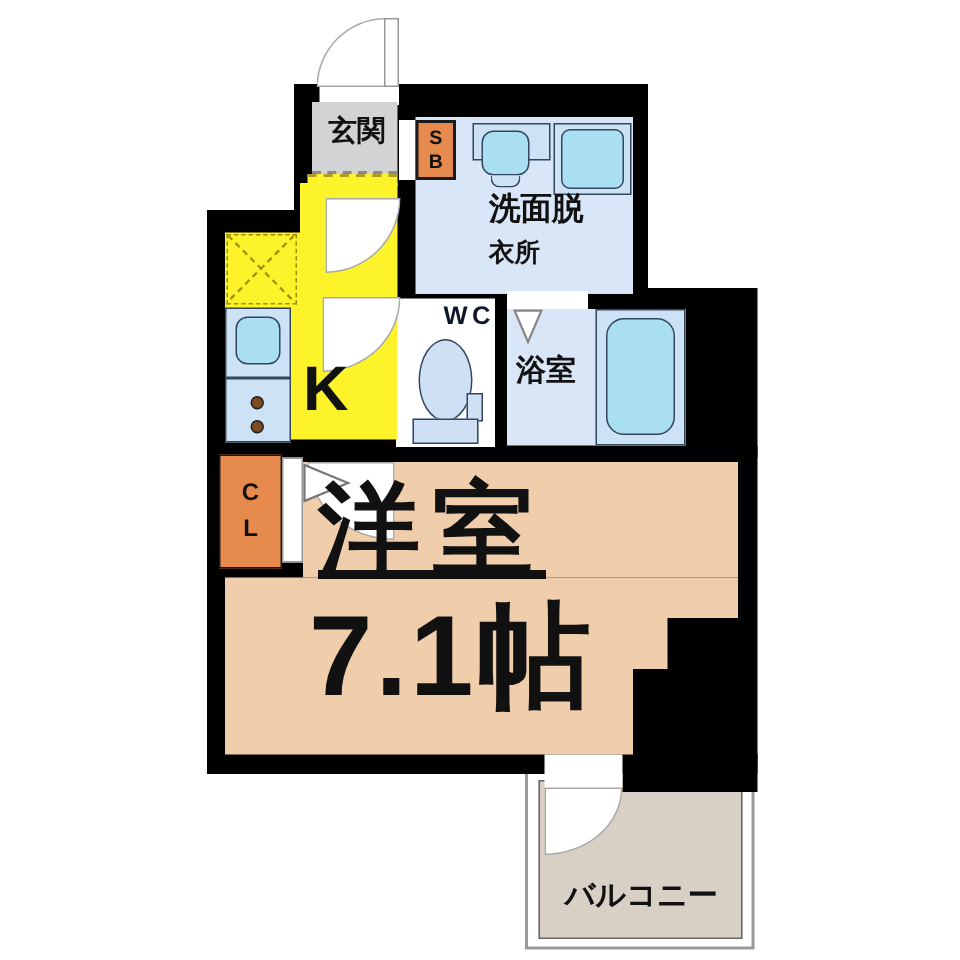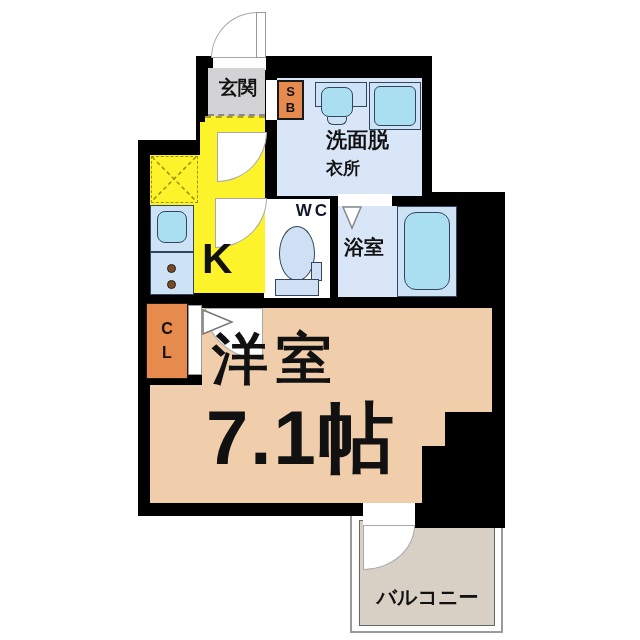--- a/index.html
+++ b/index.html
@@ -94,20 +94,20 @@
   <div class="abs" style="left:188px;top:305px;width:14px;height:70px;background:#fff;border:1px solid #999;"></div>
 
   <div class="abs" style="left:202px;top:308px;width:290px;height:77px;background:#f0ceac;"></div>
   <div class="abs" style="left:150px;top:385px;width:342px;height:27px;background:#f0ceac;"></div>
   <div class="abs" style="left:150px;top:412px;width:295px;height:34px;background:#f0ceac;"></div>
   <div class="abs" style="left:150px;top:446px;width:272px;height:57px;background:#f0ceac;"></div>
   <div class="abs arc arc-bbl" style="left:205px;top:308px;width:58px;height:52px;"></div>
   <svg class="abs" style="left:202px;top:309px;" width="32" height="26" viewBox="0 0 32 26">
     <polygon points="1,1 30,13 1,25" fill="#ffffff" stroke="#777" stroke-width="1.5"></polygon>
   </svg>
-  <div class="txt" style="left:212px;top:328px;font-size:56px;font-weight:700;letter-spacing:8px;">洋室</div>
+  <div class="txt" style="left:212px;top:316px;font-size:68px;font-weight:700;letter-spacing:8px;text-decoration:underline;">洋室</div>
   <div class="txt" style="left:206px;top:396px;font-size:76px;font-weight:700;letter-spacing:2px;">7.1帖</div>
 
   <div class="abs white" style="left:363px;top:503px;width:52px;height:22px;"></div>
   <div class="abs arc arc-bbr" style="left:363px;top:525px;width:52px;height:45px;"></div>
   <div class="txt" style="left:360px;top:586px;width:135px;text-align:center;font-size:20px;font-weight:600;">バルコニー</div>
 
 </div>
 
 </body></html>

